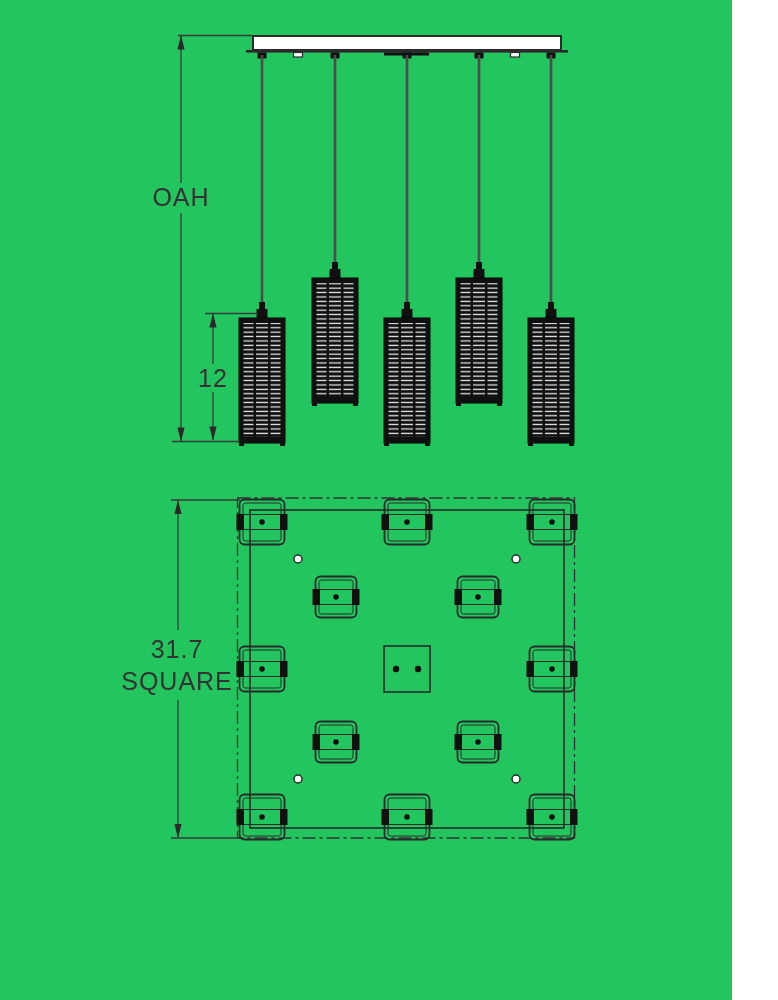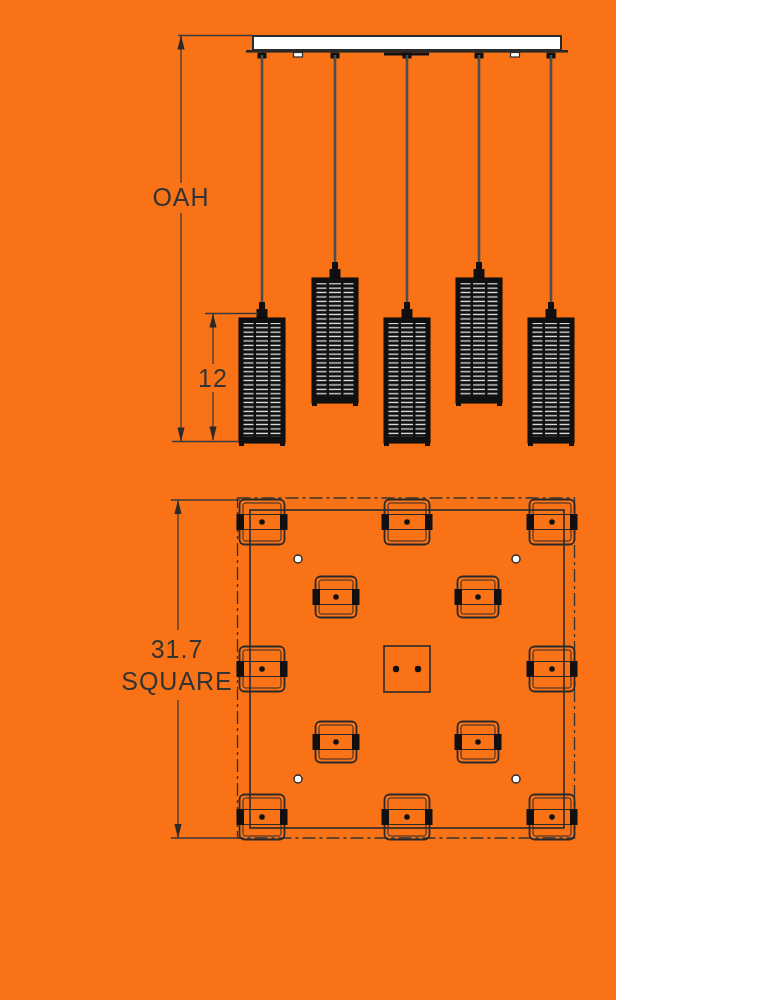--- a/index.html
+++ b/index.html
@@ -1,19 +1,19 @@
 <!DOCTYPE html>
 <html><head>
 <meta charset="utf-8">
 <style>
   html,body{margin:0;padding:0;background:#ffffff;}
   .page{
     position:relative;
-    width:616px;height:1000px;
-    background:#f97316;
+    width:732px;height:1000px;
+    background:#22c55e;
     font-family:"Liberation Sans", sans-serif;
     overflow:hidden;
   }
   svg{display:block;}
   .dim-text{
     fill:#333333;
     font-family:"Liberation Sans", sans-serif;
     letter-spacing:1px;
   }
 </style>

